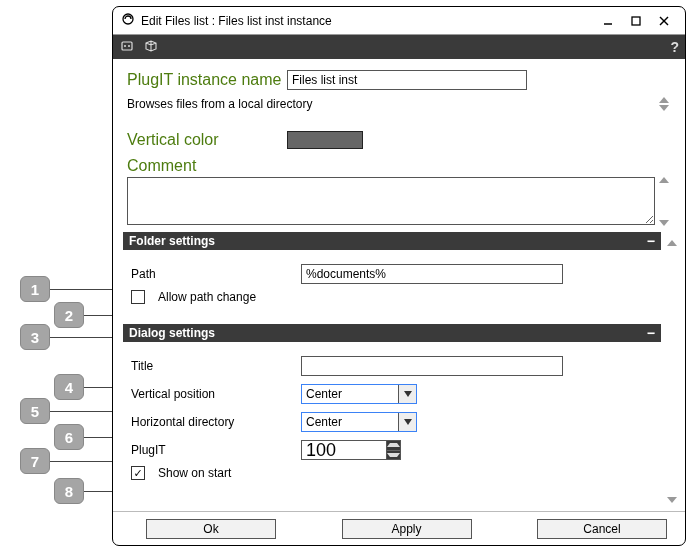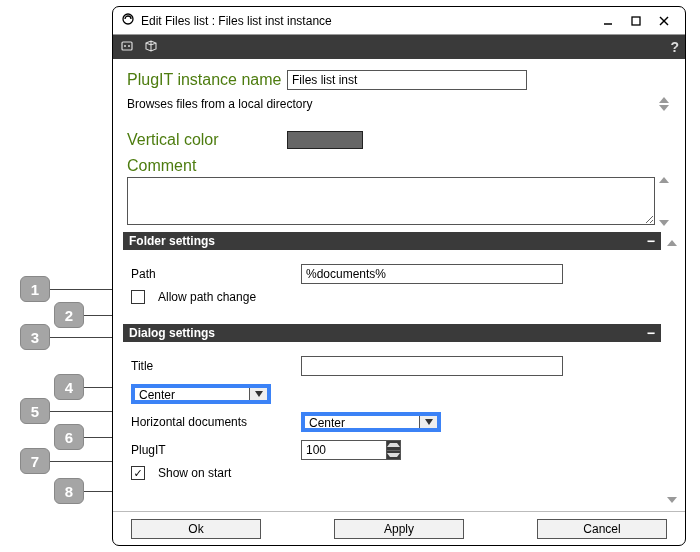--- a/index.html
+++ b/index.html
@@ -226,24 +226,25 @@
     height: 14px;
     border: 1px solid #333;
     background: #fff;
     display: flex;
     align-items: center;
     justify-content: center;
     font-size: 11px;
     line-height: 1;
   }
   .select-wrap {
-    width: 140px;
+    width: 116px;
     height: 20px;
-    border: 4px solid #3b82f6;
-    display: flex;
+    border: 1px solid #3b82f6;
+    display: flex;
+    align-items: center;
     padding-left: 4px;
     position: relative;
     font-size: 12px;
   }
   .select-arrow {
     position: absolute;
     right: 0;
     top: 0;
     bottom: 0;
     width: 18px;
@@ -257,21 +258,21 @@
     width: 100px;
     height: 20px;
     border: 1px solid #555;
     display: flex;
     align-items: center;
     position: relative;
   }
   .spinner-val {
     flex: 1;
     padding-left: 4px;
-    font-size: 12px;
+    font-size: 18px;
   }
   .spinner-btns {
     width: 14px;
     height: 100%;
     display: flex;
     flex-direction: column;
     border-left: 1px solid #555;
     background: #3a3a3a;
   }
   .spinner-btns div {
@@ -296,20 +297,21 @@
     justify-content: space-between;
     padding: 0 18px;
   }
   .dialog-btn {
     width: 130px;
     height: 20px;
     border: 1px solid #555;
     background: #f2f2f2;
     font-size: 12px;
     cursor: pointer;
+    margin-left: 15px;
   }
 </style>
 </head>
 <body>
 
 <div class="callouts">
   <div class="callout" style="left:10px; top:8px;">
     <div class="callout-badge">1</div>
     <div class="callout-line" style="width:72px;"></div>
   </div>
@@ -442,31 +444,32 @@
       <div class="section-header">
         <span class="sh-title">Dialog settings</span>
         <span class="collapse">−</span>
       </div>
       <div class="section-inner">
         <div class="section-field">
           <span class="flabel">Title</span>
           <input class="field-input" value="" style="">
         </div>
         <div class="section-field">
+          <span class="flabel">Vertical position</span>
           <div class="select-wrap">
             <span>Center</span>
             <div class="select-arrow">
               <svg width="8" height="6">
                   <polygon points="0,0 8,0 4,6" fill="#333"></polygon>
                 </svg>
             </div>
           </div>
         </div>
         <div class="section-field">
-          <span class="flabel">Horizontal documents</span>
+          <span class="flabel">Horizontal directory</span>
           <div class="select-wrap">
             <span>Center</span>
             <div class="select-arrow">
               <svg width="8" height="6">
                   <polygon points="0,0 8,0 4,6" fill="#333"></polygon>
                 </svg>
             </div>
           </div>
         </div>
         <div class="section-field">

